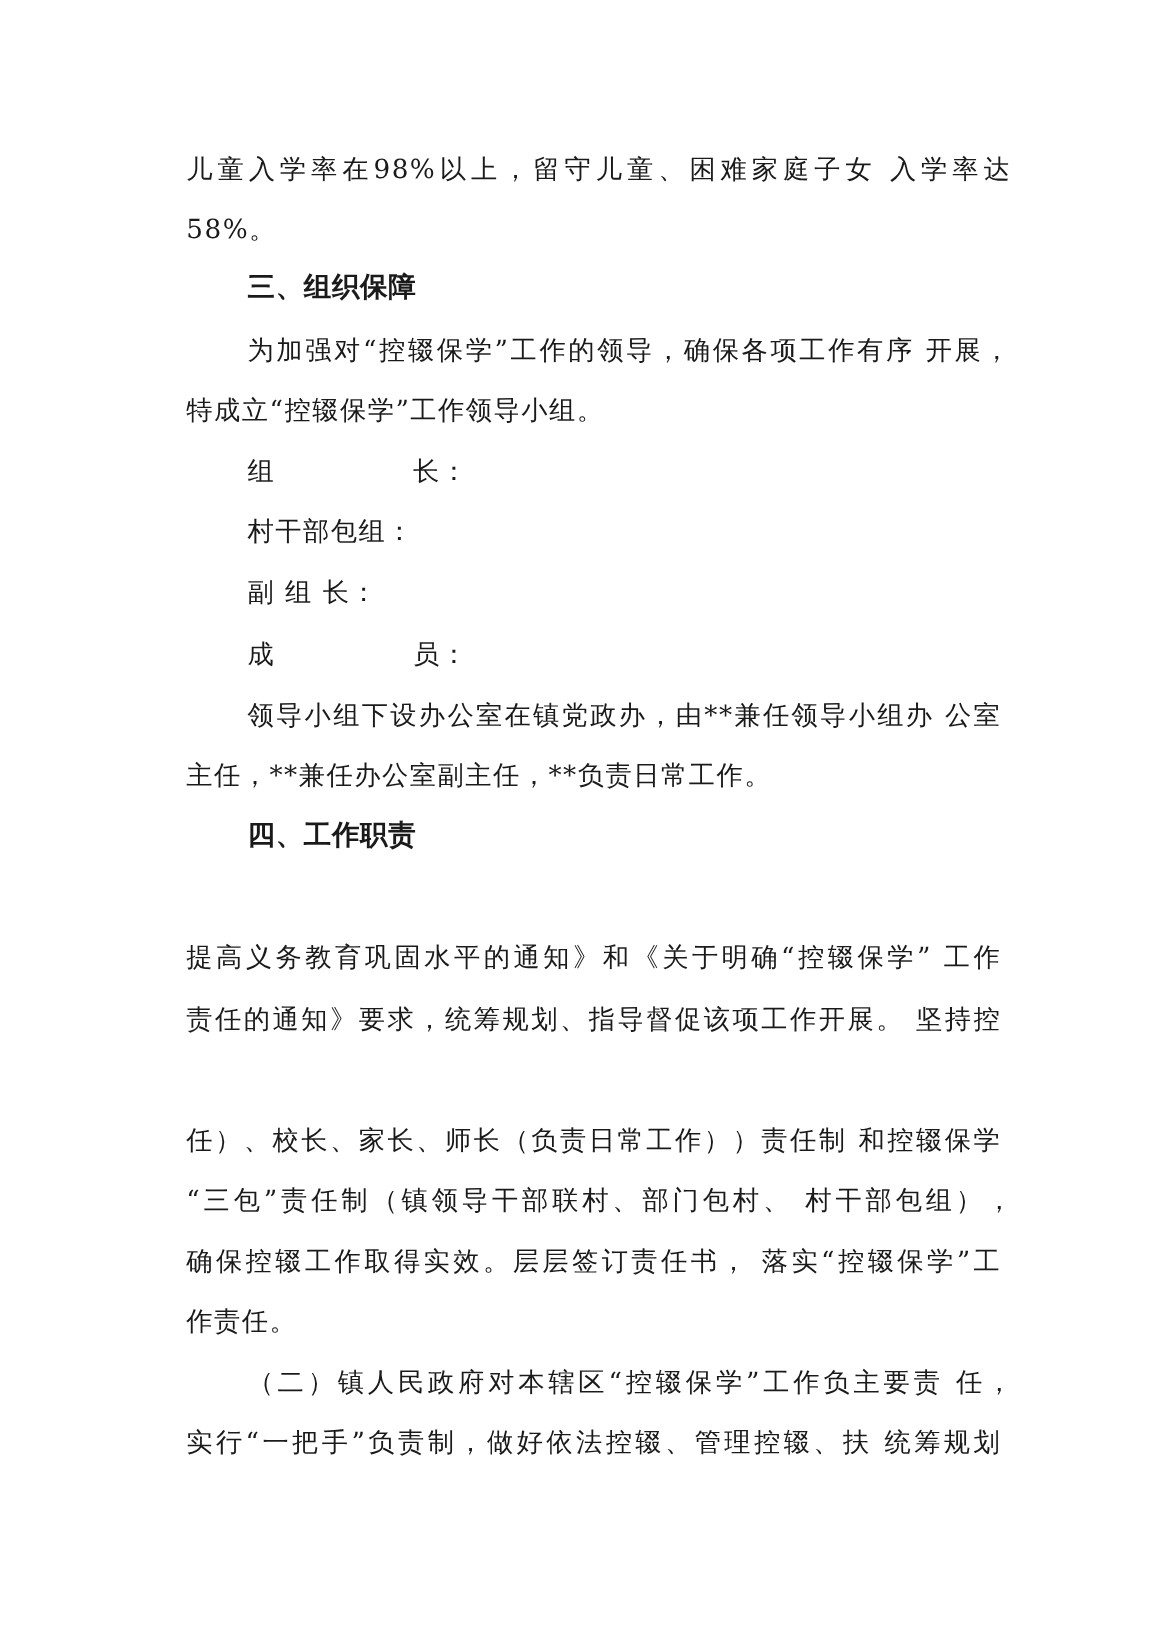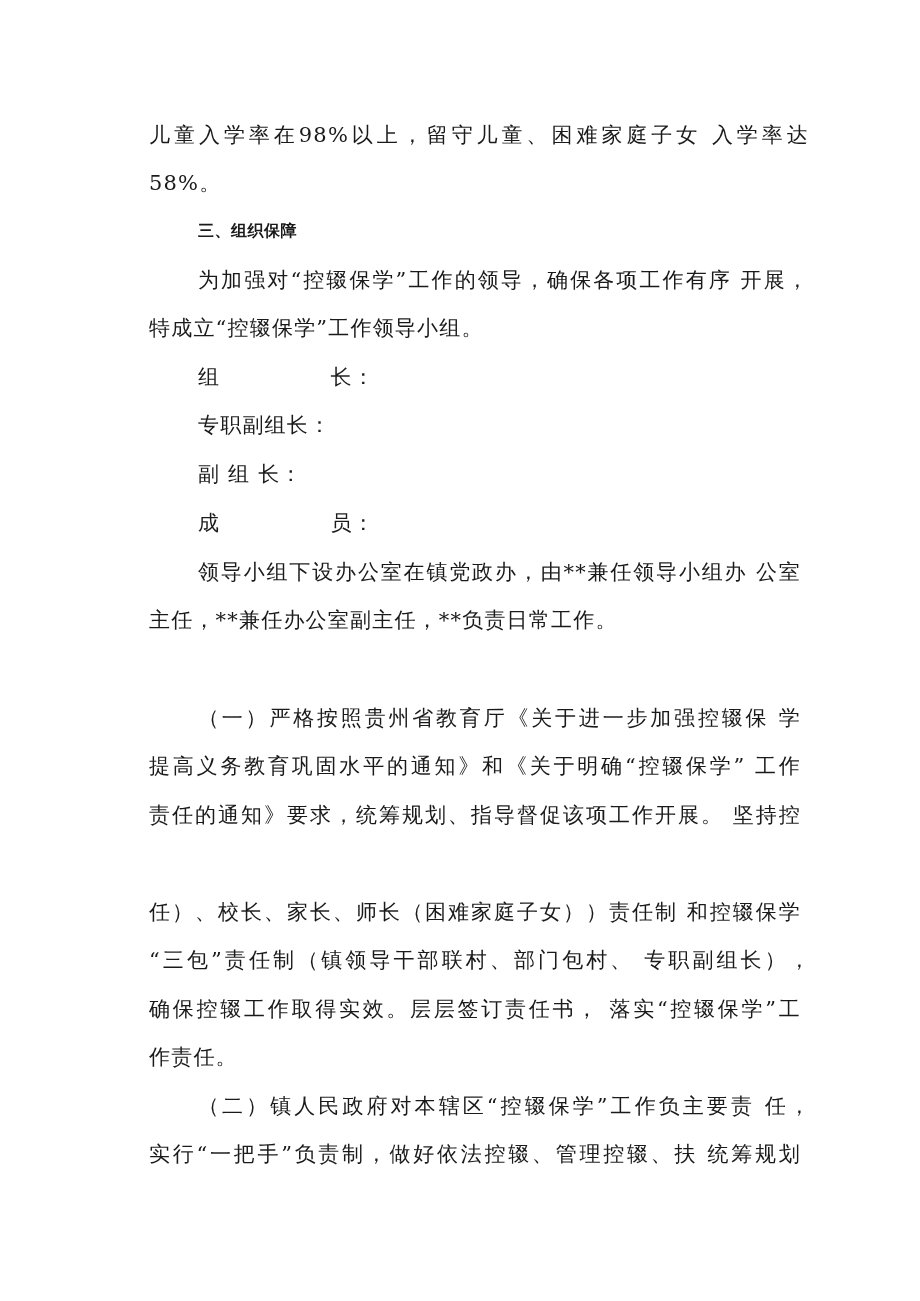--- a/index.html
+++ b/index.html
@@ -30,47 +30,47 @@
     height: 30px;
     font-size: 21px;
     line-height: 30px;
     white-space: pre;
     letter-spacing: 1.2px;
   }
   .indent { left: 186px; }
   .heading {
     font-family: "DejaVu Sans", "Liberation Sans", sans-serif;
     font-weight: bold;
-    font-size: 16px;
+    font-size: 22px;
     letter-spacing: 0.5px;
     left: 186px;
   }
   .justify {
     text-align: justify;
     text-align-last: justify;
     white-space: normal;
   }
 </style>
 </head>
 <body>
 
 <div class="page">
   <div class="line justify" style="top:120px">儿童入学率在98%以上，留守儿童、困难家庭子女 入学率达</div>
   <div class="line" style="top:168px">58%。</div>
   <div class="line heading" style="top:216px">三、组织保障</div>
   <div class="line indent justify" style="top:265px; width:611px">为加强对“控辍保学”工作的领导，确保各项工作有序 开展，</div>
   <div class="line indent" style="top:362px">组              长：</div>
   <div class="line" style="top:313px">特成立“控辍保学”工作领导小组。</div>
-  <div class="line indent" style="top:410px">专职副组长：</div>
+  <div class="line indent" style="top:410px">村干部包组：</div>
   <div class="line indent" style="top:508px">成              员：</div>
   <div class="line indent" style="top:459px">副 组 长：</div>
   <div class="line indent justify" style="top:557px; width:603px">领导小组下设办公室在镇党政办，由**兼任领导小组办 公室</div>
   <div class="line" style="top:605px">主任，**兼任办公室副主任，**负责日常工作。</div>
-  <div class="line indent justify" style="top:703px; width:603px">（一）严格按照贵州省教育厅《关于进一步加强控辍保 学</div>
+  <div class="line heading" style="top:654px">四、工作职责</div>
   <div class="line justify" style="top:751px; width:652px">提高义务教育巩固水平的通知》和《关于明确“控辍保学” 工作</div>
   <div class="line justify" style="top:800px; width:652px">责任的通知》要求，统筹规划、指导督促该项工作开展。 坚持控</div>
-  <div class="line justify" style="top:897px; width:652px">任）、校长、家长、师长（困难家庭子女））责任制 和控辍保学</div>
-  <div class="line justify" style="top:945px; width:662px">“三包”责任制（镇领导干部联村、部门包村、   专职副组长），</div>
+  <div class="line justify" style="top:897px; width:652px">任）、校长、家长、师长（负责日常工作））责任制 和控辍保学</div>
+  <div class="line justify" style="top:945px; width:662px">“三包”责任制（镇领导干部联村、部门包村、   村干部包组），</div>
   <div class="line justify" style="top:994px; width:652px">确保控辍工作取得实效。层层签订责任书， 落实“控辍保学”工</div>
   <div class="line" style="top:1042px">作责任。</div>
   <div class="line indent justify" style="top:1091px; width:613px">（二）镇人民政府对本辖区“控辍保学”工作负主要责 任，</div>
   <div class="line justify" style="top:1139px; width:652px">实行“一把手”负责制，做好依法控辍、管理控辍、扶 统筹规划</div>
 </div>
 
 </body></html>

